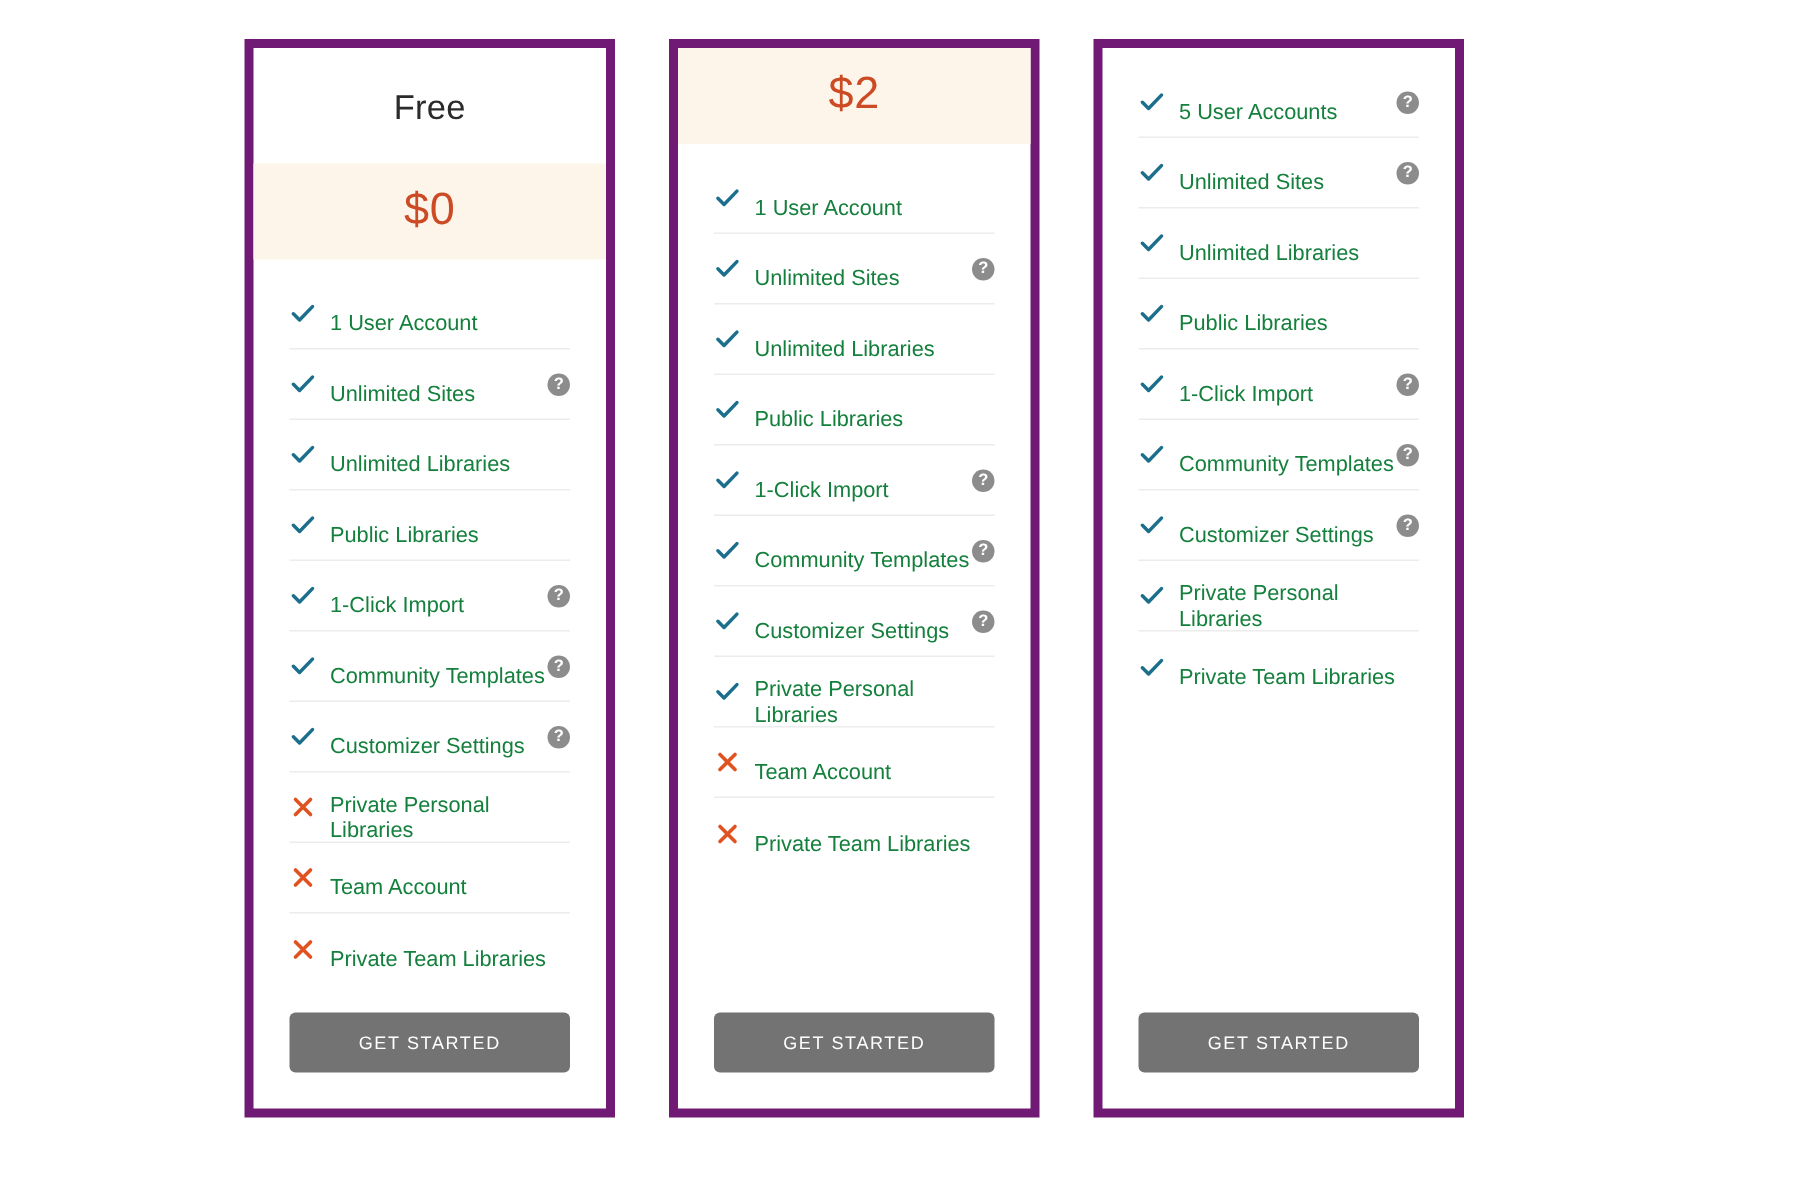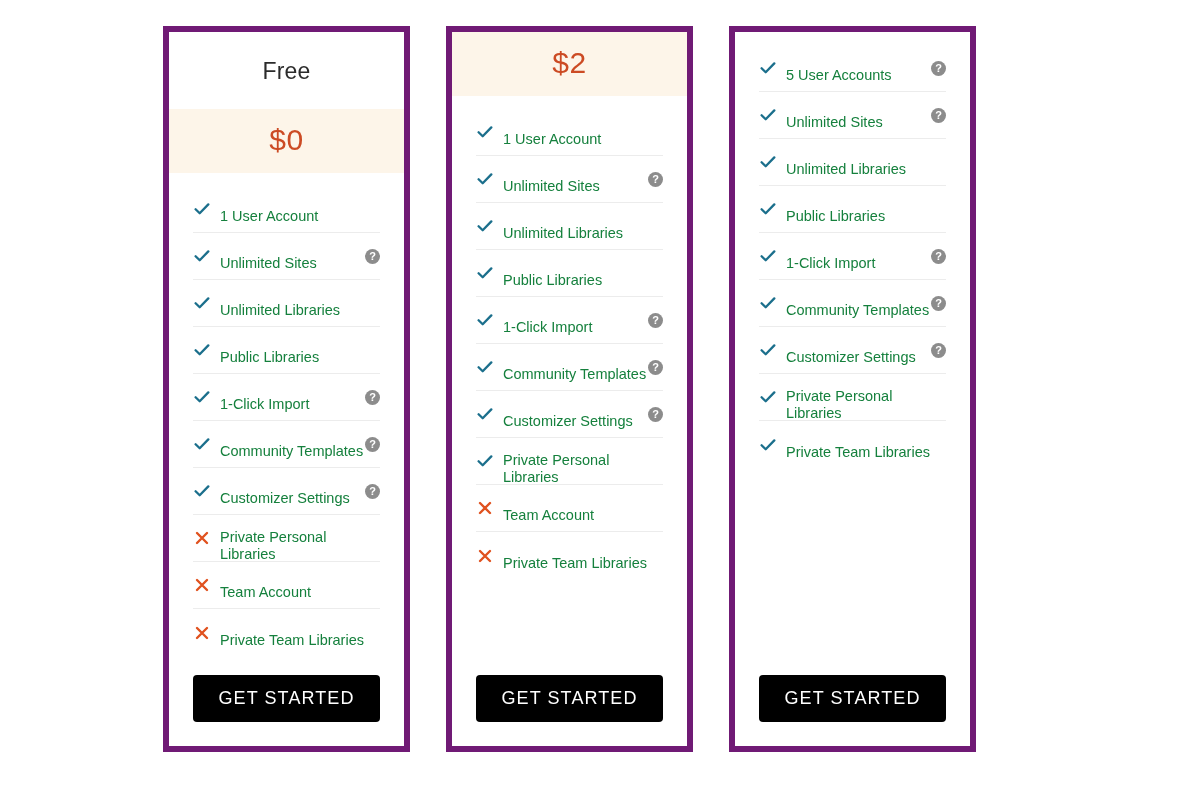--- a/index.html
+++ b/index.html
@@ -123,25 +123,25 @@
     height: 15px;
   }
 
   .card-footer {
     padding: 19px 24px 24px 24px;
   }
 
   .cta-button {
     display: block;
     width: 100%;
-    background: #000000;
+    background: #737373;
     border: none;
     border-radius: 4px;
     color: #ffffff;
-    font-size: 18px;
+    font-size: 12px;
     letter-spacing: 1.1px;
     padding: 13px 0;
     cursor: pointer;
     font-family: "Liberation Sans", sans-serif;
     text-align: center;
   }
 </style>
 </head>
 <body>
 

